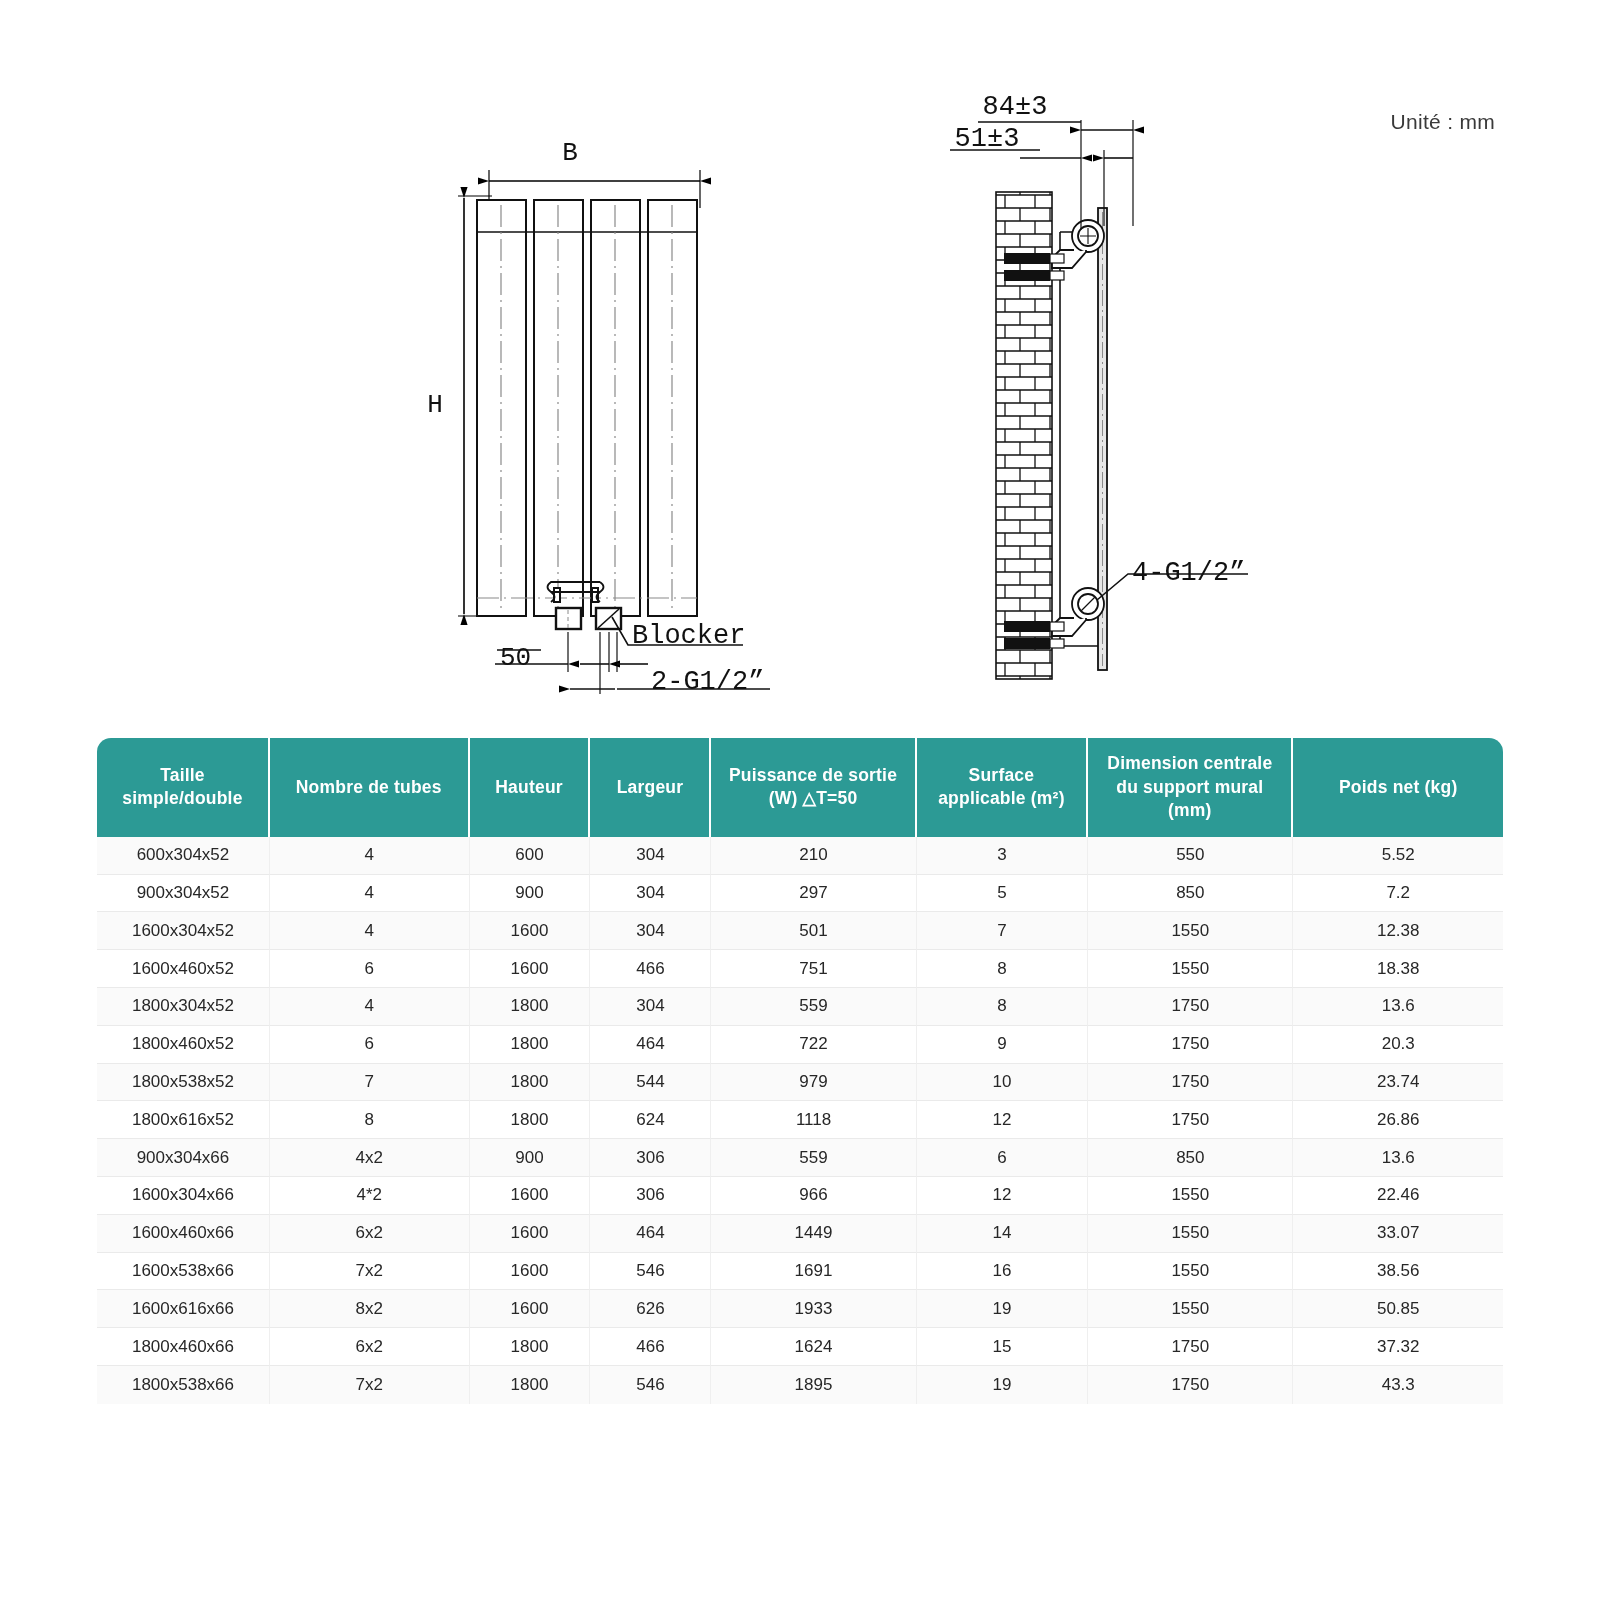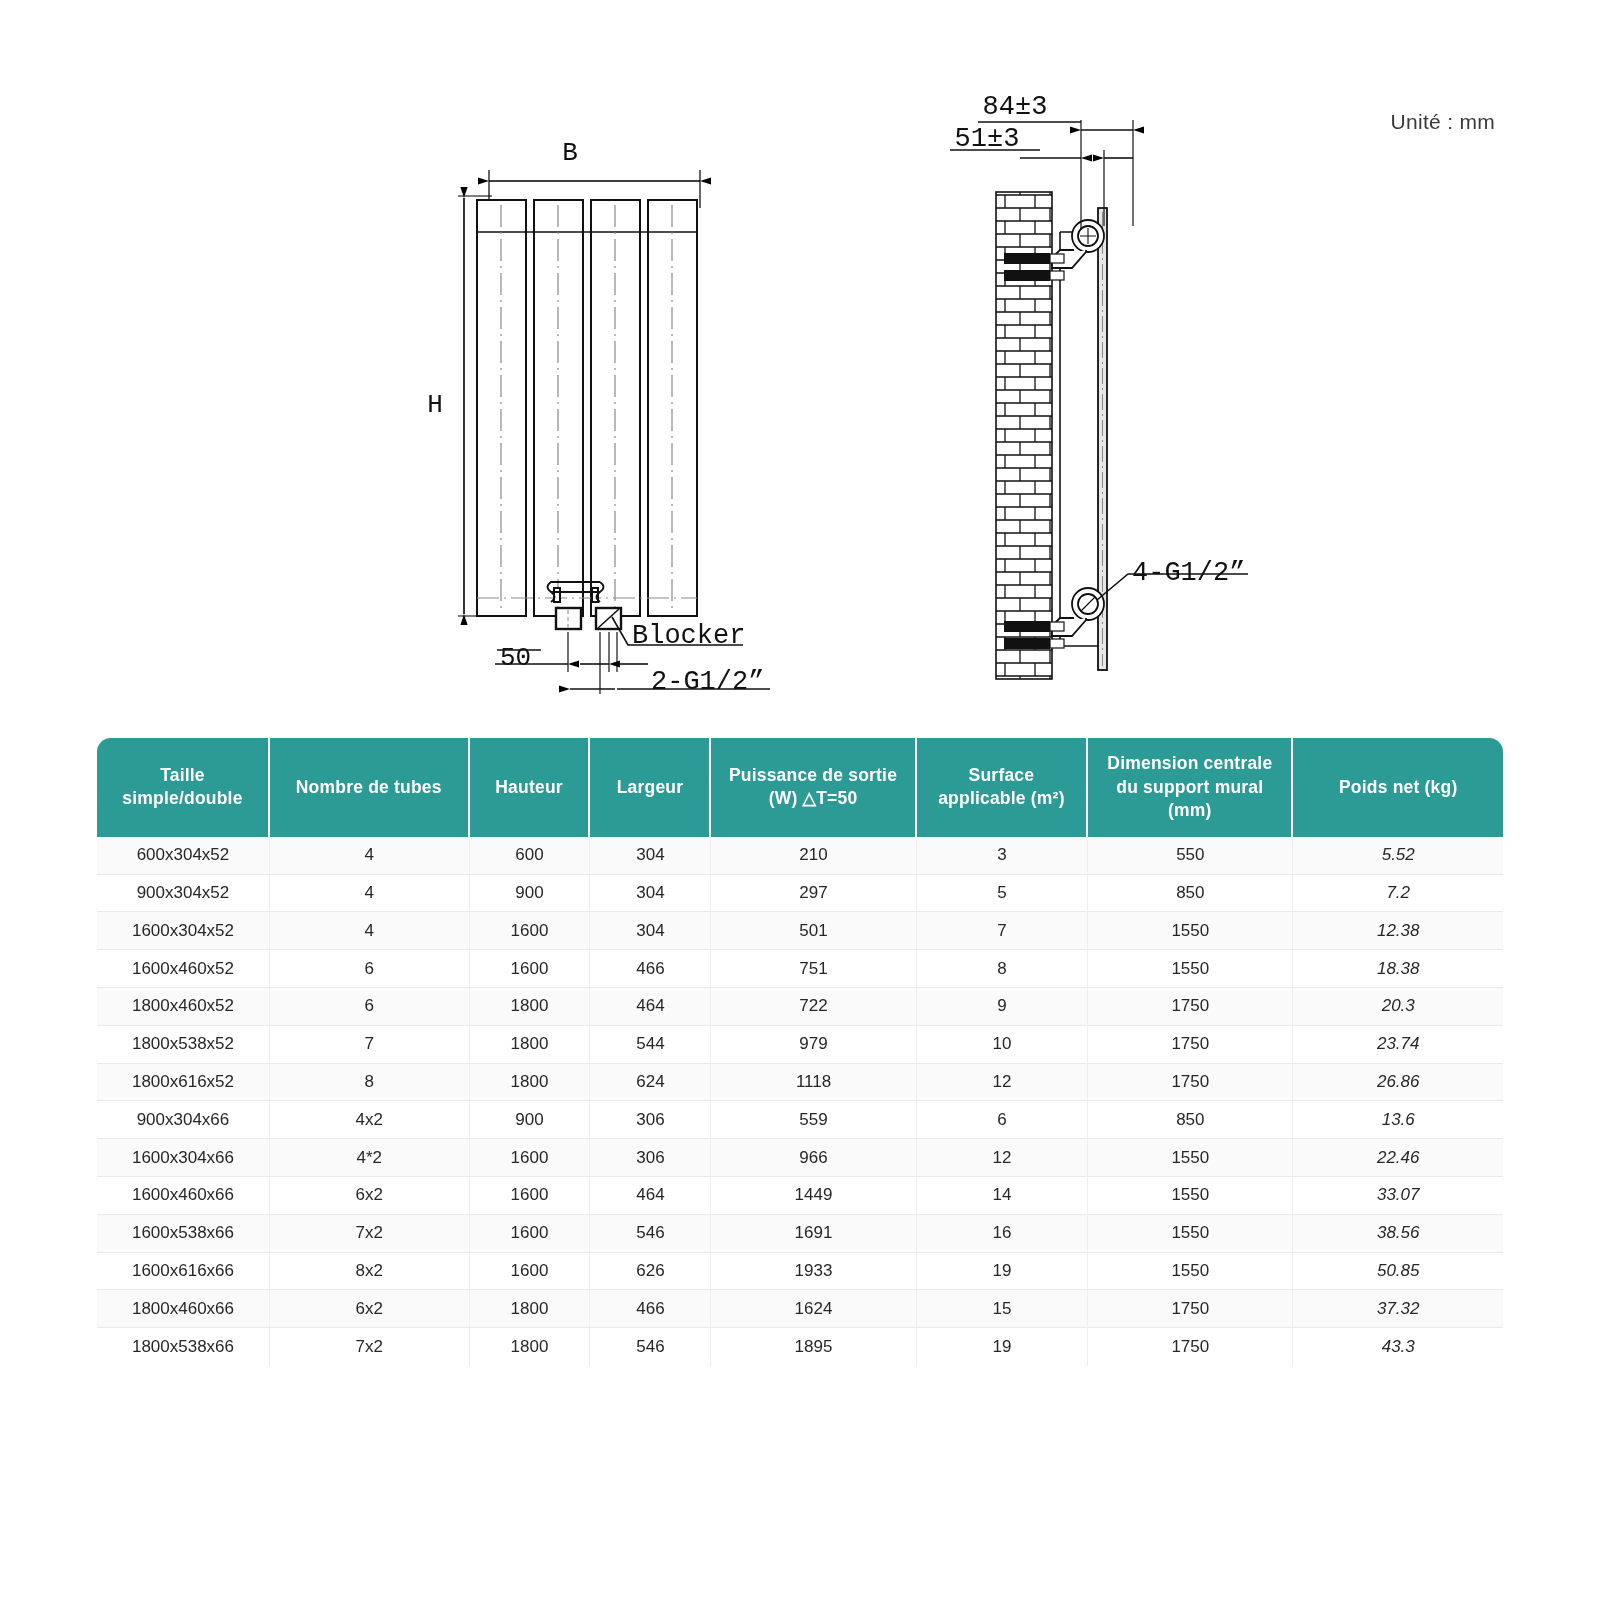--- a/index.html
+++ b/index.html
@@ -70,21 +70,21 @@
     text-align: center;
     vertical-align: middle;
     height: 37.8px;
     padding: 4px 6px;
     font-size: 17px;
     color: #272727;
     border-right: 1px solid #efefef;
     border-bottom: 1px solid #eaeaea;
     white-space: nowrap;
   }
-  table.spec tbody td:last-child { border-right: none; font-style: italic; }
+  table.spec tbody td:last-child { border-right: none; }
   table.spec tbody tr:nth-child(odd)  td { background: #fafafa; }
   table.spec tbody tr:nth-child(even) td { background: #ffffff; }
   table.spec tbody tr:last-child td { border-bottom: none; }
 
   .c0 { width: 12.3%; }
   .c1 { width: 14.2%; }
   .c2 { width: 8.6%; }
   .c3 { width: 8.6%; }
   .c4 { width: 14.6%; }
   .c5 { width: 12.2%; }
@@ -342,20 +342,30 @@
             <td>1600x460x52</td>
             <td>6</td>
             <td>1600</td>
             <td>466</td>
             <td>751</td>
             <td>8</td>
             <td>1550</td>
             <td>18.38</td>
           </tr>
           <tr>
+            <td>1800x304x52</td>
+            <td>4</td>
+            <td>1800</td>
+            <td>304</td>
+            <td>559</td>
+            <td>8</td>
+            <td>1750</td>
+            <td>13.6</td>
+          </tr>
+          <tr>
             <td>1800x460x52</td>
             <td>6</td>
             <td>1800</td>
             <td>464</td>
             <td>722</td>
             <td>9</td>
             <td>1750</td>
             <td>20.3</td>
           </tr>
           <tr>

